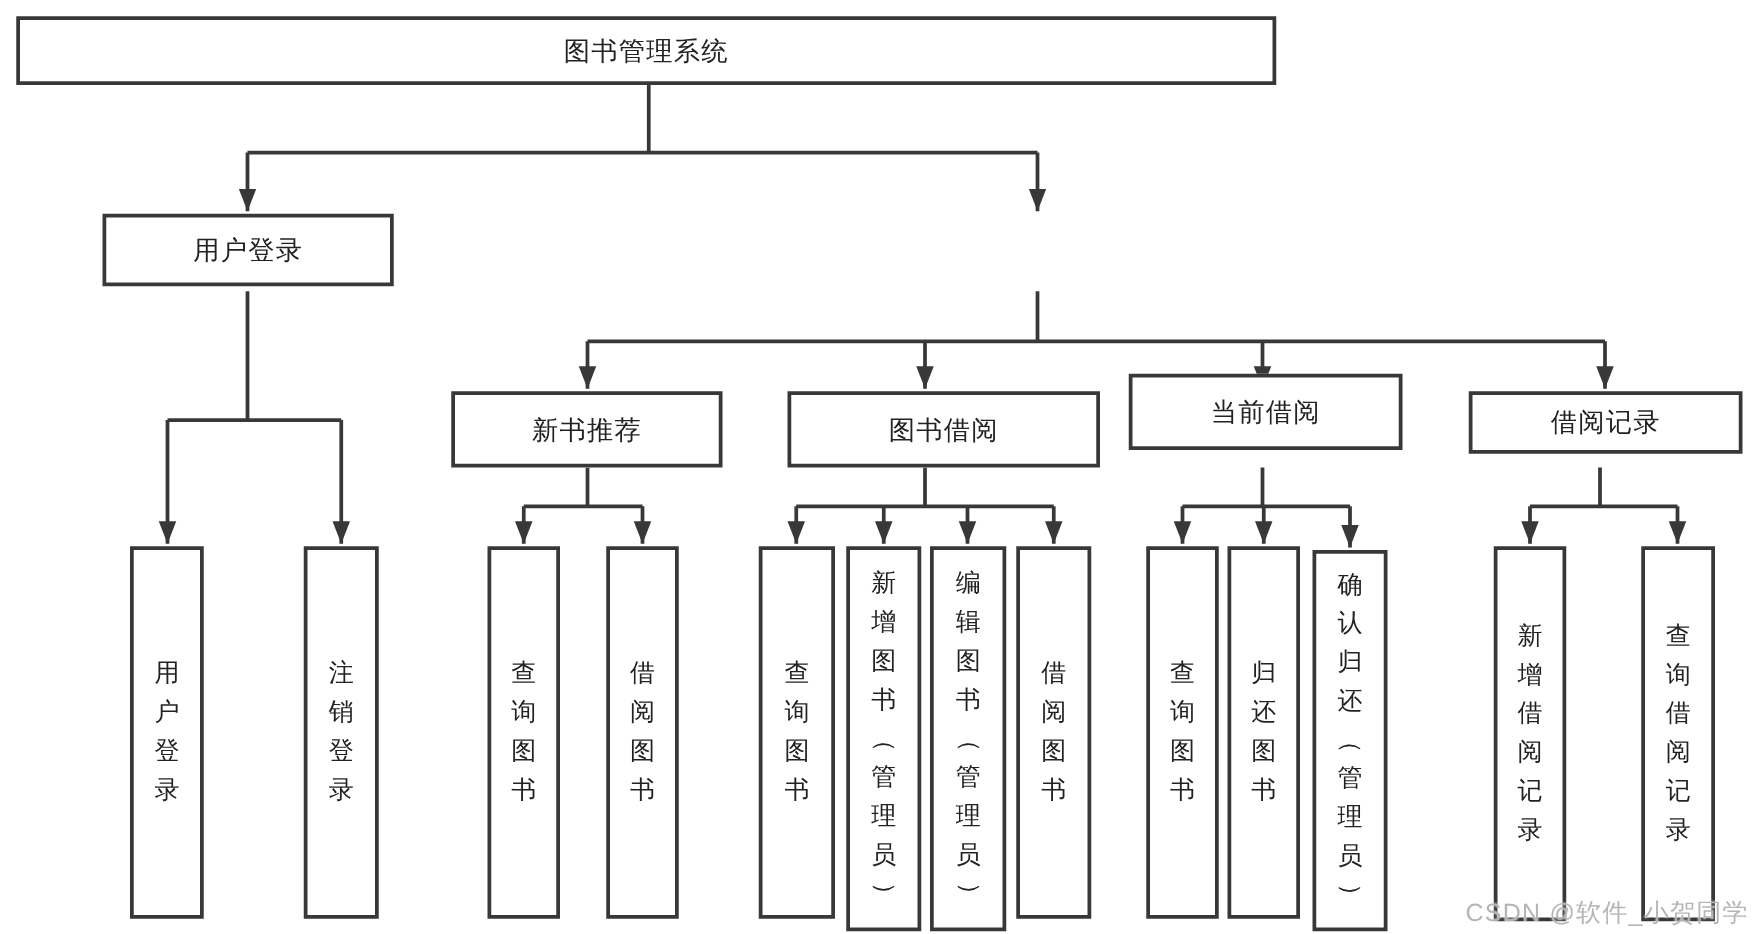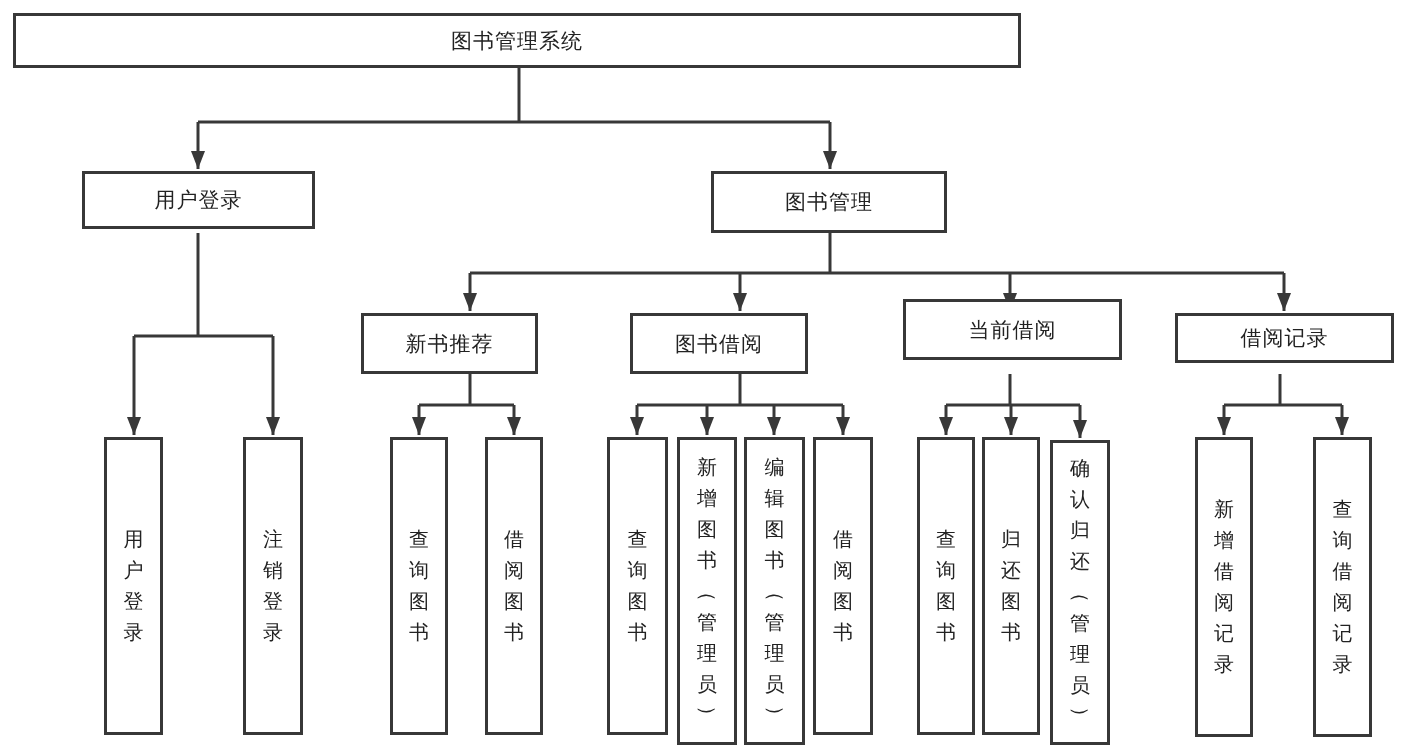--- a/index.html
+++ b/index.html
@@ -100,24 +100,23 @@
 
     <path class="connector" d="M1280,374 V405"></path>
     <path class="connector" d="M1224,405 H1342"></path>
     <path class="connector" marker-end="url(#ah)" d="M1224,405 V435"></path>
     <path class="connector" marker-end="url(#ah)" d="M1342,405 V435"></path>
   </svg>
 
   <div class="node" style="left:13px;top:13px;width:1008px;height:55px;">图书管理系统</div>
 
   <div class="node" style="left:82px;top:171px;width:233px;height:58px;">用户登录</div>
-  <div class="node" style="left:711px;top:171px;width:236px;height:62px;">图书管理</div>
-
-  <div class="node" style="left:361px;top:313px;width:177px;height:61px;">新书推荐</div>
-  <div class="node" style="left:630px;top:313px;width:178px;height:61px;">图书借阅</div>
+
+  <div class="node" style="left:361px;top:313px;width:217px;height:61px;">新书推荐</div>
+  <div class="node" style="left:630px;top:313px;width:250px;height:61px;">图书借阅</div>
   <div class="node" style="left:903px;top:299px;width:219px;height:61px;">当前借阅</div>
   <div class="node" style="left:1175px;top:313px;width:219px;height:50px;">借阅记录</div>
 
   <div class="vbox" style="left:104px;top:437px;width:59px;height:298px;">
       <span>用</span>
       <span>户</span>
       <span>登</span>
       <span>录</span>
     </div>
   <div class="vbox" style="left:243px;top:437px;width:60px;height:298px;">
@@ -209,13 +208,14 @@
     </div>
   <div class="vbox" style="left:1313px;top:437px;width:59px;height:300px;">
       <span>查</span>
       <span>询</span>
       <span>借</span>
       <span>阅</span>
       <span>记</span>
       <span>录</span>
     </div>
 
+  <div id="watermark">CSDN @软件_小贺同学</div>
 </div>
 
 </body></html>

